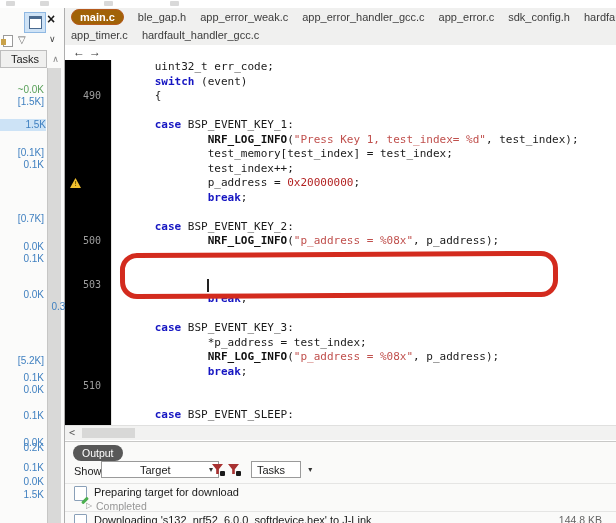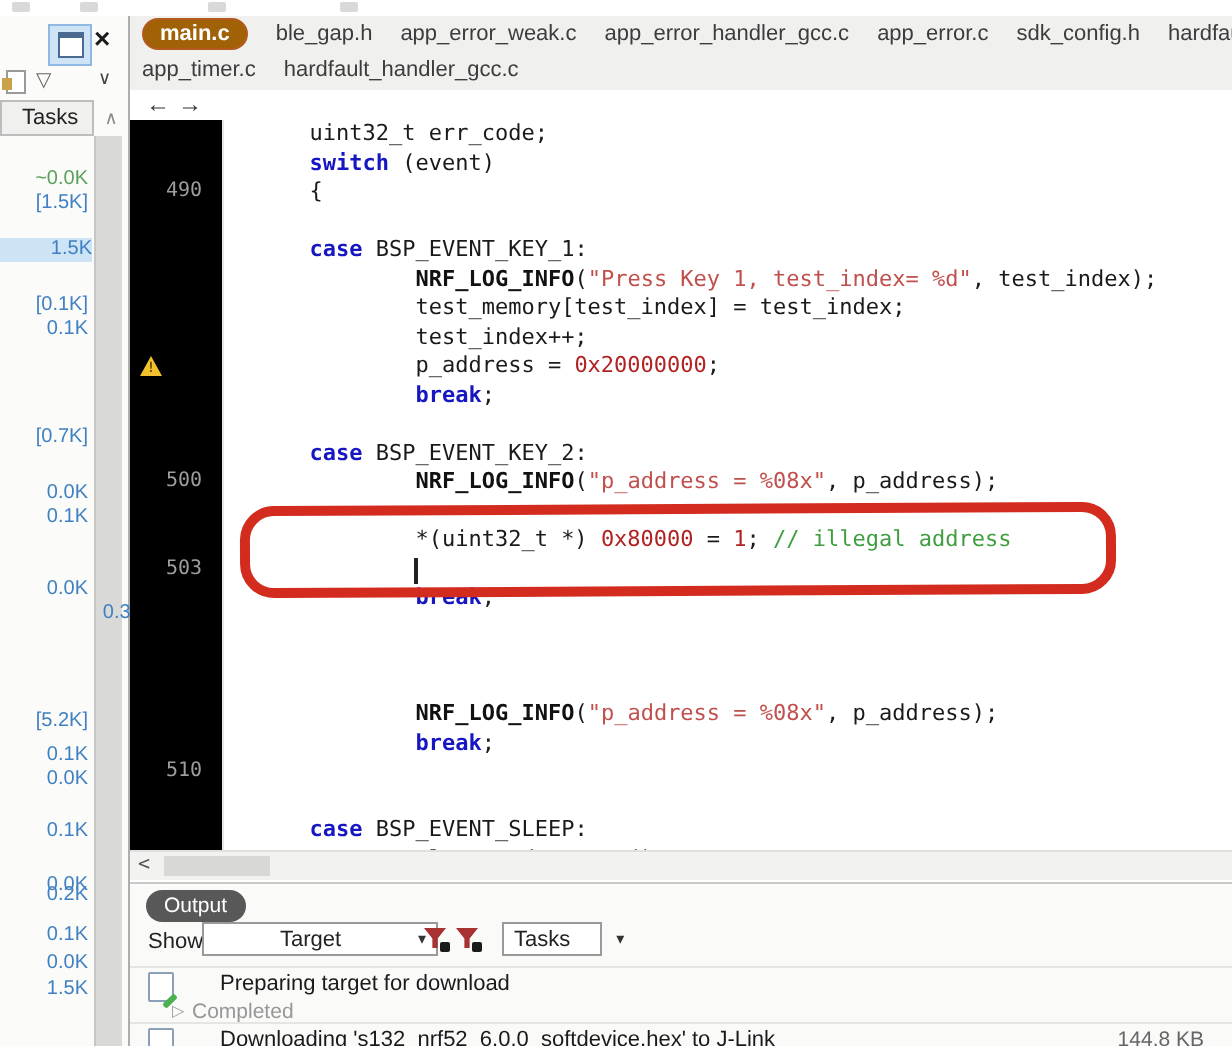--- a/index.html
+++ b/index.html
@@ -85,21 +85,21 @@
   .combo.tasks{left:186px;width:50px;gap:17px;}
   .funnel-red{position:absolute;top:22px;width:11px;height:10px;background:#a83232;
               clip-path:polygon(0 0,100% 0,62% 52%,62% 100%,38% 100%,38% 52%);}
   .funnel-red::after{content:'';position:absolute;}
   .funnel-dot{position:absolute;top:29px;width:5px;height:5px;background:#1a1a1a;border-radius:1px;}
   .out-row{position:absolute;left:0;width:100%;height:16px;border-top:1px solid #e5e5e4;}
   .doc-icon{position:absolute;left:9px;top:2px;width:11px;height:13px;background:#fff;
             border:1px solid #8aa0b8;border-radius:1px;}
   .doc-icon::after{content:'';position:absolute;right:-3px;bottom:-2px;width:8px;height:3px;
                    background:#4caf50;transform:rotate(-45deg);border-radius:1px;}
-  .out-text{position:absolute;left:45px;top:2px;font-size:11px;color:#1a1a1a;white-space:nowrap;}
+  .out-text{position:absolute;left:29px;top:2px;font-size:11px;color:#1a1a1a;white-space:nowrap;}
   .out-sub-arrow{position:absolute;left:21px;top:2px;font-size:8px;color:#999;}
   .out-sub-text{position:absolute;left:31px;top:1px;font-size:10.5px;color:#979797;}
   .out-right{position:absolute;right:14px;top:2px;font-size:10.5px;color:#666;}
 </style>
 </head>
 <body>
 
 <div class="top-strip">
   <i style="left:6px"></i>
     <i style="left:40px"></i>
@@ -182,25 +182,26 @@
       <div class="cline" style="top: 58px;"><span class="tk-p">      </span><span class="tk-k">case</span><span class="tk-p"> BSP_EVENT_KEY_1:</span></div>
       <div class="cline" style="top: 72.5px;"><span class="tk-p">              </span><span class="tk-m">NRF_LOG_INFO</span><span class="tk-p">(</span><span class="tk-s">"Press Key 1, test_index= %d"</span><span class="tk-p">, test_index);</span></div>
       <div class="cline" style="top: 87px;"><span class="tk-p">              test_memory[test_index] = test_index;</span></div>
       <div class="cline" style="top: 101.5px;"><span class="tk-p">              test_index++;</span></div>
       <div class="cline" style="top: 116px;"><span class="tk-p">              p_address = </span><span class="tk-n">0x20000000</span><span class="tk-p">;</span></div>
       <div class="cline" style="top: 130.5px;"><span class="tk-p">              </span><span class="tk-k">break</span><span class="tk-p">;</span></div>
       <div class="cline" style="top: 145px;"></div>
       <div class="cline" style="top: 159.5px;"><span class="tk-p">      </span><span class="tk-k">case</span><span class="tk-p"> BSP_EVENT_KEY_2:</span></div>
       <div class="cline" style="top: 174px;"><span class="tk-p">              </span><span class="tk-m">NRF_LOG_INFO</span><span class="tk-p">(</span><span class="tk-s">"p_address = %08x"</span><span class="tk-p">, p_address);</span></div>
       <div class="cline" style="top: 188.5px;"></div>
-      <div class="cline" style="top: 203px;"><span class="tk-p">              *(uint32_t *) </span><span class="tk-n">0x80000</span><span class="tk-p"> = </span><span class="tk-n">1</span><span class="tk-p">; </span><span class="tk-c">// illegal address</span></div>
       <div class="cline" style="top: 217.5px;"></div>
       <div class="caret" style="top: 218.5px;"></div>
       <div class="cline" style="top: 232px;"><span class="tk-p">              </span><span class="tk-k">break</span><span class="tk-p">;</span></div>
       <div class="cline" style="top: 246.5px;"></div>
+      <div class="cline" style="top: 261px;"><span class="tk-p">      </span><span class="tk-k">case</span><span class="tk-p"> BSP_EVENT_KEY_3:</span></div>
+      <div class="cline" style="top: 275.5px;"><span class="tk-p">              *p_address = test_index;</span></div>
       <div class="cline" style="top: 290px;"><span class="tk-p">              </span><span class="tk-m">NRF_LOG_INFO</span><span class="tk-p">(</span><span class="tk-s">"p_address = %08x"</span><span class="tk-p">, p_address);</span></div>
       <div class="cline" style="top: 304.5px;"><span class="tk-p">              </span><span class="tk-k">break</span><span class="tk-p">;</span></div>
       <div class="cline" style="top: 319px;"></div>
       <div class="cline" style="top: 333.5px;"></div>
       <div class="cline" style="top: 348px;"><span class="tk-p">      </span><span class="tk-k">case</span><span class="tk-p"> BSP_EVENT_SLEEP:</span></div>
       <div class="cline" style="top: 362.5px;"><span class="tk-p">              sleep_mode_enter();</span></div>
     </div>
 </div>
 
 <div class="annotation"></div>

